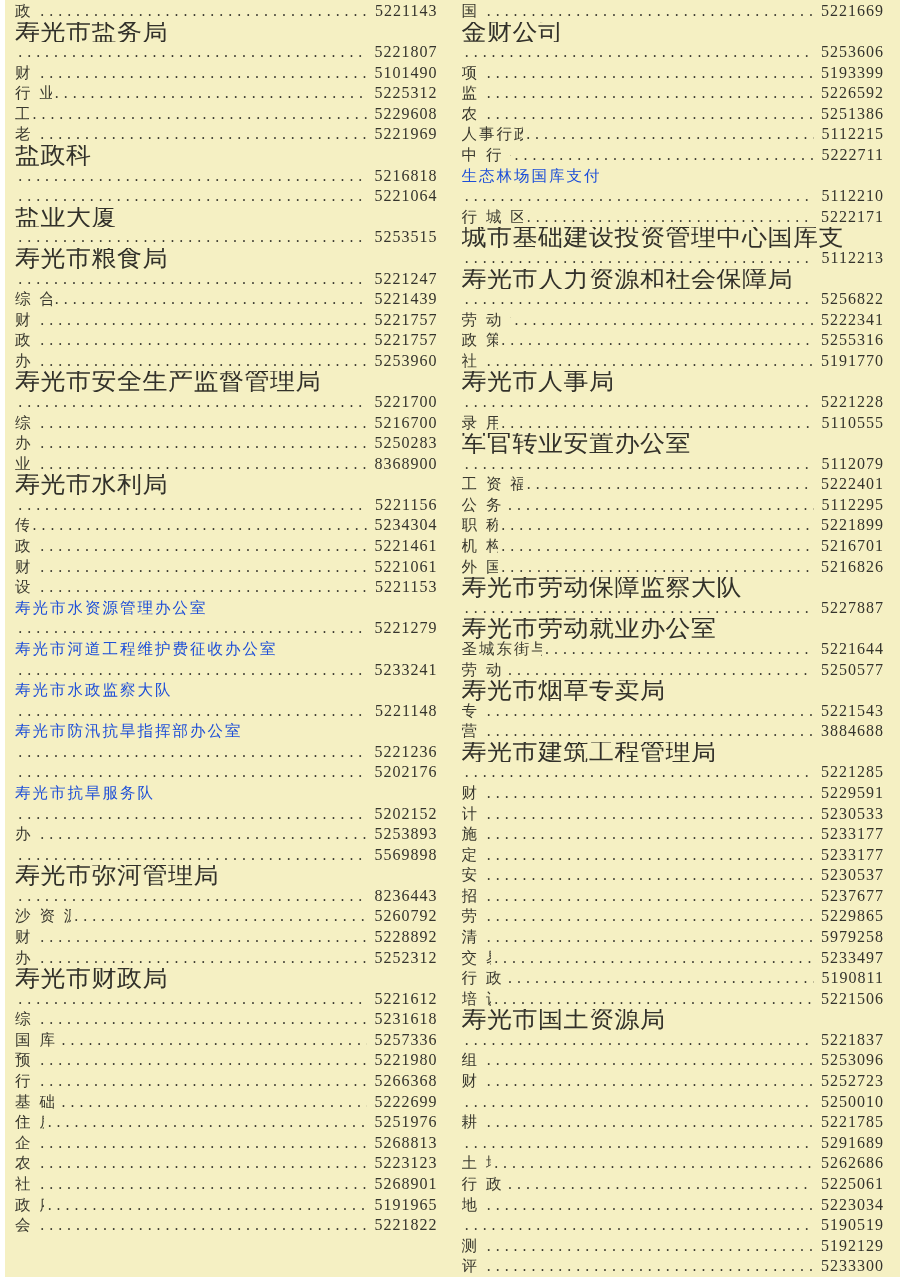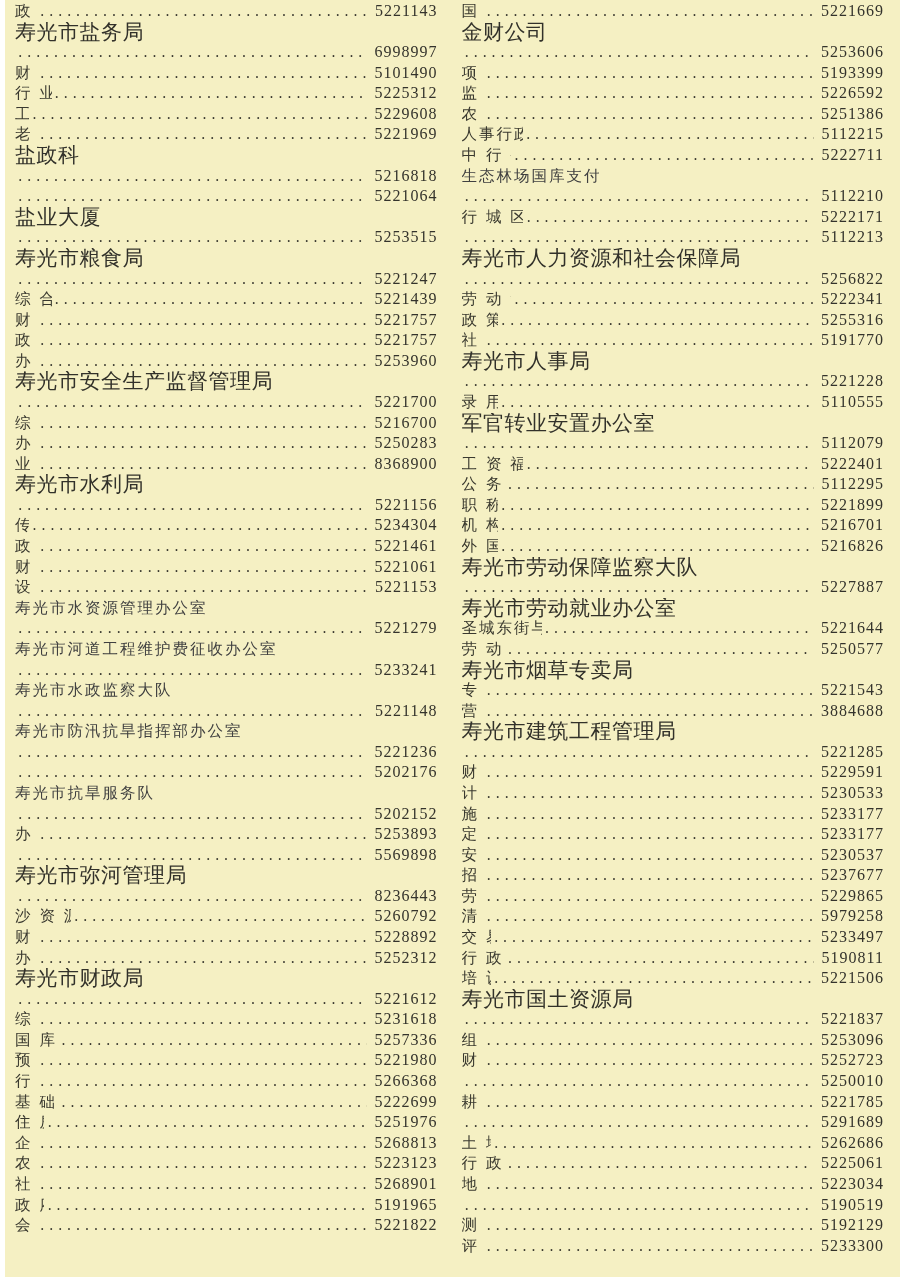--- a/index.html
+++ b/index.html
@@ -32,32 +32,32 @@
     overflow: hidden;
     white-space: nowrap;
   }
   .row .name {
     flex: 0 1 auto;
     overflow: hidden;
   }
   
   .row.h .name {
     font-family: "Liberation Serif", serif;
-    font-size: 21px;
+    font-size: 25px;
     line-height: 20.58px;
     letter-spacing: 0.5px;
     color: #32312a;
   }
   
   .row.s .name {
     font-family: "DejaVu Serif", serif;
     font-size: 15.5px;
     line-height: 20.58px;
     letter-spacing: 2px;
-    color: #404040;
+    color: #1d4ed8;
   }
   
   .row.e .name {
     font-family: "DejaVu Serif", serif;
     font-size: 15.5px;
     line-height: 20.58px;
     letter-spacing: 2px;
     color: #3a392f;
   }
   .dots {
@@ -89,21 +89,21 @@
         <span class="name">政 工 科</span>
         <span class="dots">..............................................................................................................</span>
         <span class="num">5221143</span>
       </div>
       <div class="row h">
         <span class="name">寿光市盐务局</span>
       </div>
       <div class="row e">
         <span class="name"></span>
         <span class="dots">..............................................................................................................</span>
-        <span class="num">6998997</span>
+        <span class="num">5221807</span>
       </div>
       <div class="row e">
         <span class="name">财 务 科</span>
         <span class="dots">..............................................................................................................</span>
         <span class="num">5101490</span>
       </div>
       <div class="row e">
         <span class="name">行 业 管 理 科</span>
         <span class="dots">..............................................................................................................</span>
         <span class="num">5225312</span>
@@ -404,20 +404,23 @@
       </div>
       <div class="row e">
         <span class="name"></span>
         <span class="dots">..............................................................................................................</span>
         <span class="num">5112210</span>
       </div>
       <div class="row e">
         <span class="name">行 城 区 支 行 中 心 街 分</span>
         <span class="dots">..............................................................................................................</span>
         <span class="num">5222171</span>
+      </div>
+      <div class="row h">
+        <span class="name">城市基础建设投资管理中心国库支</span>
       </div>
       <div class="row e">
         <span class="name"></span>
         <span class="dots">..............................................................................................................</span>
         <span class="num">5112213</span>
       </div>
       <div class="row h">
         <span class="name">寿光市人力资源和社会保障局</span>
       </div>
       <div class="row e">

